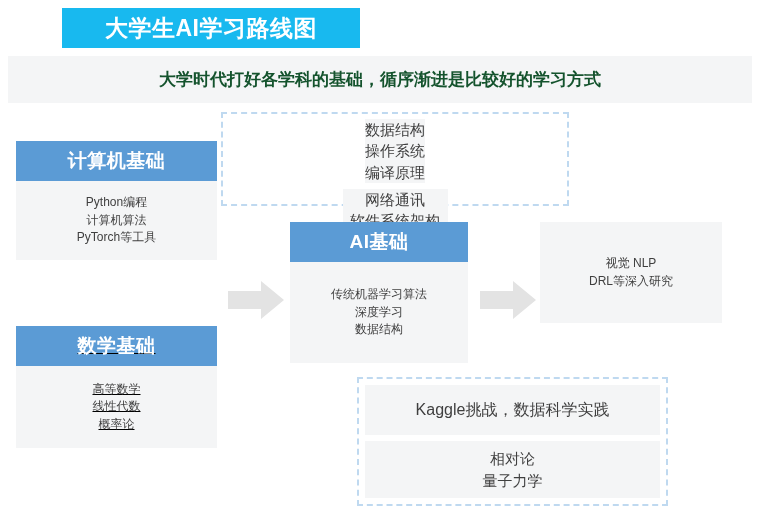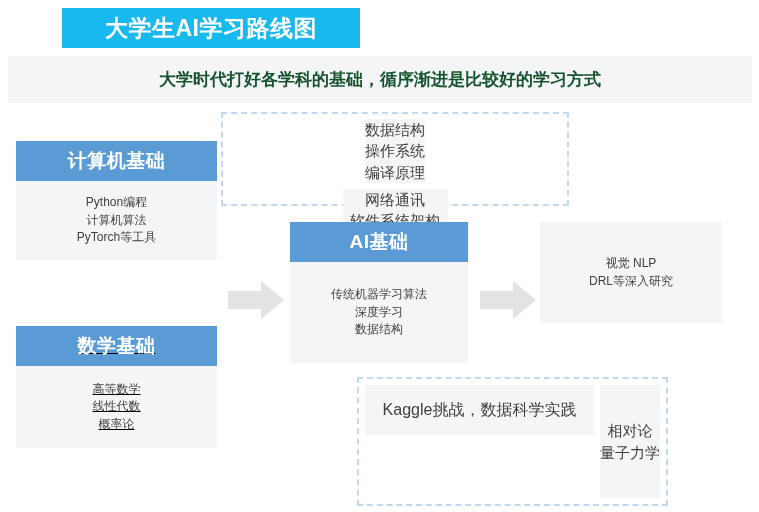--- a/index.html
+++ b/index.html
@@ -75,21 +75,21 @@
     gap: 6px;
     padding: 5px;
     flex-direction: column;
   }
   .dashed-bottom {
     left: 357px;
     top: 377px;
     width: 311px;
     height: 129px;
     display: flex;
-    flex-direction: row;
+    flex-direction: column;
     gap: 6px;
     padding: 6px;
   }
 
   
   .panel {
     background: #f4f5f6;
     display: flex;
     flex-direction: column;
     align-items: center;

